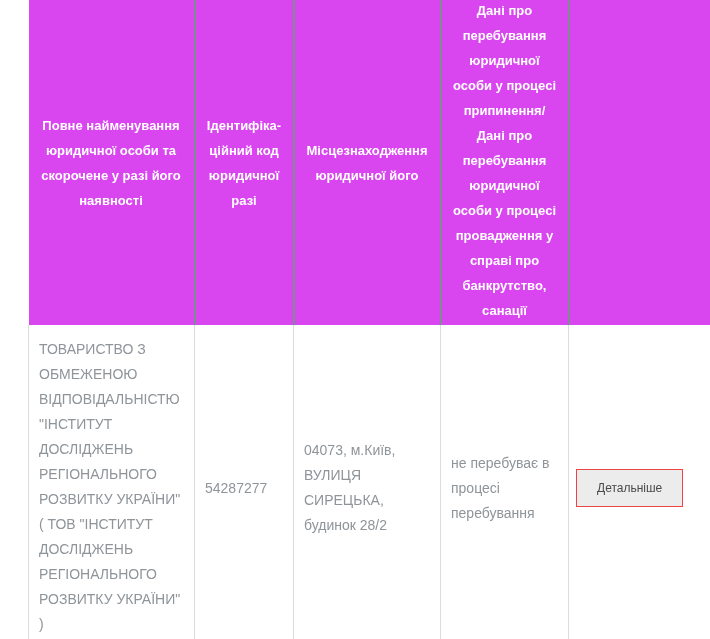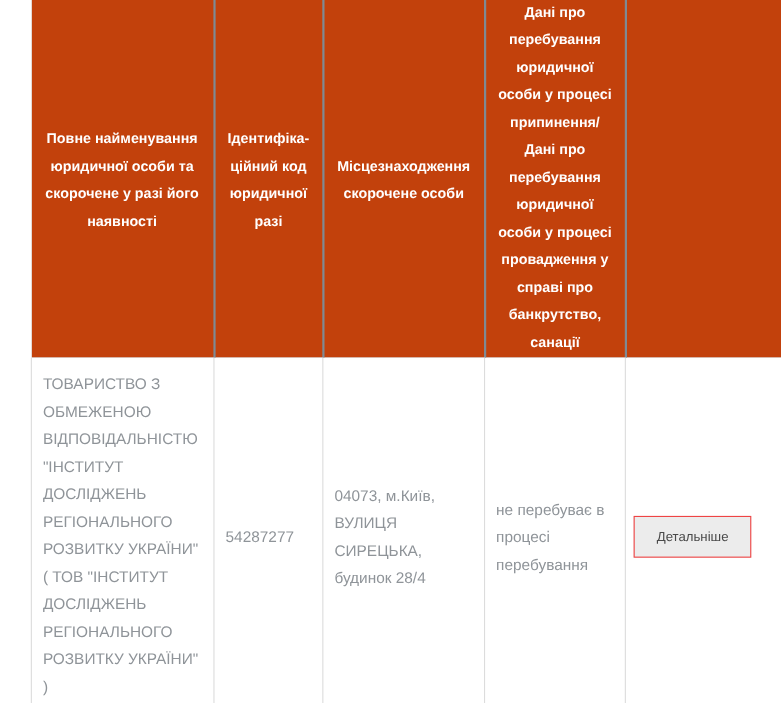--- a/index.html
+++ b/index.html
@@ -36,21 +36,21 @@
     border-collapse: collapse;
     table-layout: fixed;
     width: 682px;
   }
 
   
   thead tr.header-row {
     background: #2f3f4d;
   }
   thead th {
-    background: #c2410c;
+    background: #d946ef;
     color: #ffffff;
     font-size: 13px;
     font-weight: bold;
     line-height: 25px;
     text-align: center;
     vertical-align: middle;
     padding: 0 10px;
     border-left: 2px solid #7e8a94;
     box-sizing: border-box;
     height: 322px;
@@ -139,41 +139,41 @@
       <thead>
         <tr class="header-row">
           <th class="first-col col-name">
             <span class="head-text">Повне найменування юридичної особи та скорочене у разі його наявності</span>
           </th>
           <th class="col-code">
             <span class="head-text">Ідентифіка-
 ційний код юридичної разі</span>
           </th>
           <th class="col-address">
-            <span class="head-text">Місцезнаходження скорочене особи</span>
+            <span class="head-text">Місцезнаходження юридичної його</span>
           </th>
           <th class="col-status">
             <span class="head-text">Дані про перебування юридичної особи у процесі припинення/ Дані про перебування юридичної особи у процесі провадження у справі про банкрутство, санації</span>
           </th>
           <th class="last-col col-action">
             <span class="head-text"></span>
           </th>
         </tr>
       </thead>
 
       <tbody>
         <tr>
           <td class="first-col cell-name">
             <span class="name-text">ТОВАРИСТВО З ОБМЕЖЕНОЮ ВІДПОВІДАЛЬНІСТЮ "ІНСТИТУТ ДОСЛІДЖЕНЬ РЕГІОНАЛЬНОГО РОЗВИТКУ УКРАЇНИ" ( ТОВ "ІНСТИТУТ ДОСЛІДЖЕНЬ РЕГІОНАЛЬНОГО РОЗВИТКУ УКРАЇНИ" )</span>
           </td>
           <td class="cell-code">
             <span>54287277</span>
           </td>
           <td class="cell-address">
-            <span class="addr-text">04073, м.Київ, ВУЛИЦЯ СИРЕЦЬКА, будинок 28/4</span>
+            <span class="addr-text">04073, м.Київ, ВУЛИЦЯ СИРЕЦЬКА, будинок 28/2</span>
           </td>
           <td class="cell-status">
             <span class="status-text">не перебуває в процесі перебування</span>
           </td>
           <td class="cell-action">
             <button type="button" class="details-button">Детальніше</button>
           </td>
         </tr>
       </tbody>
     </table>

